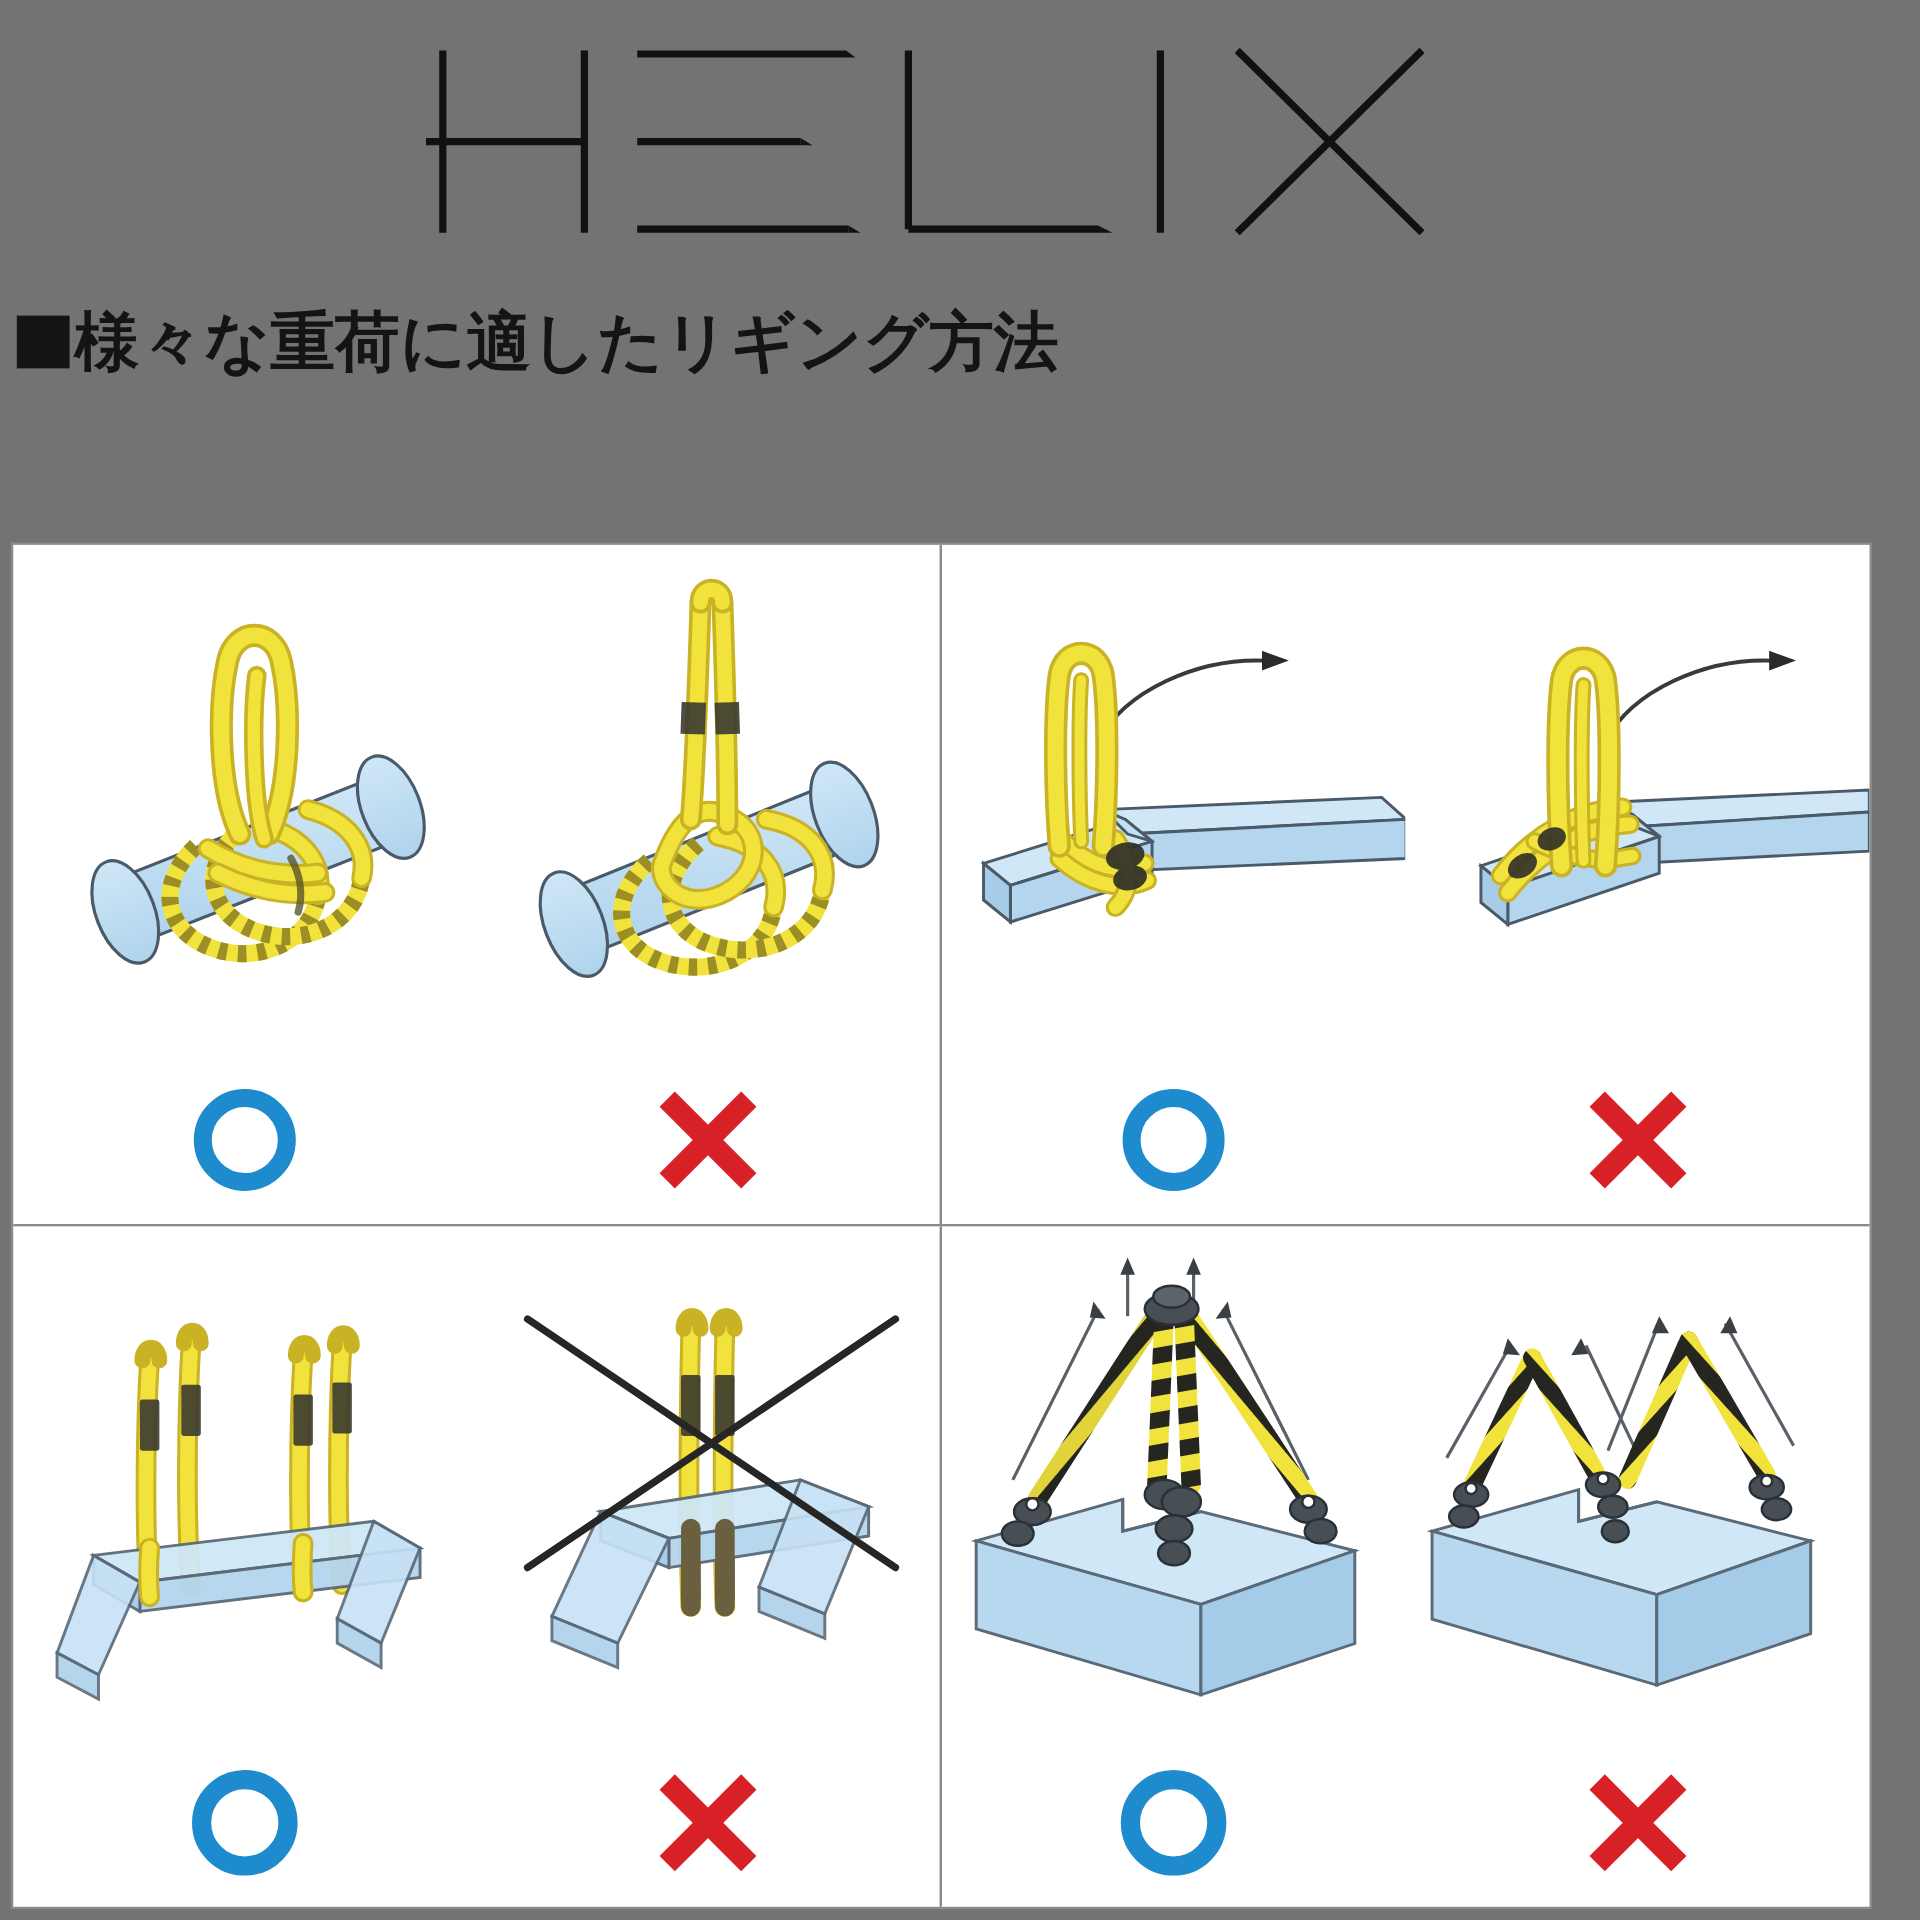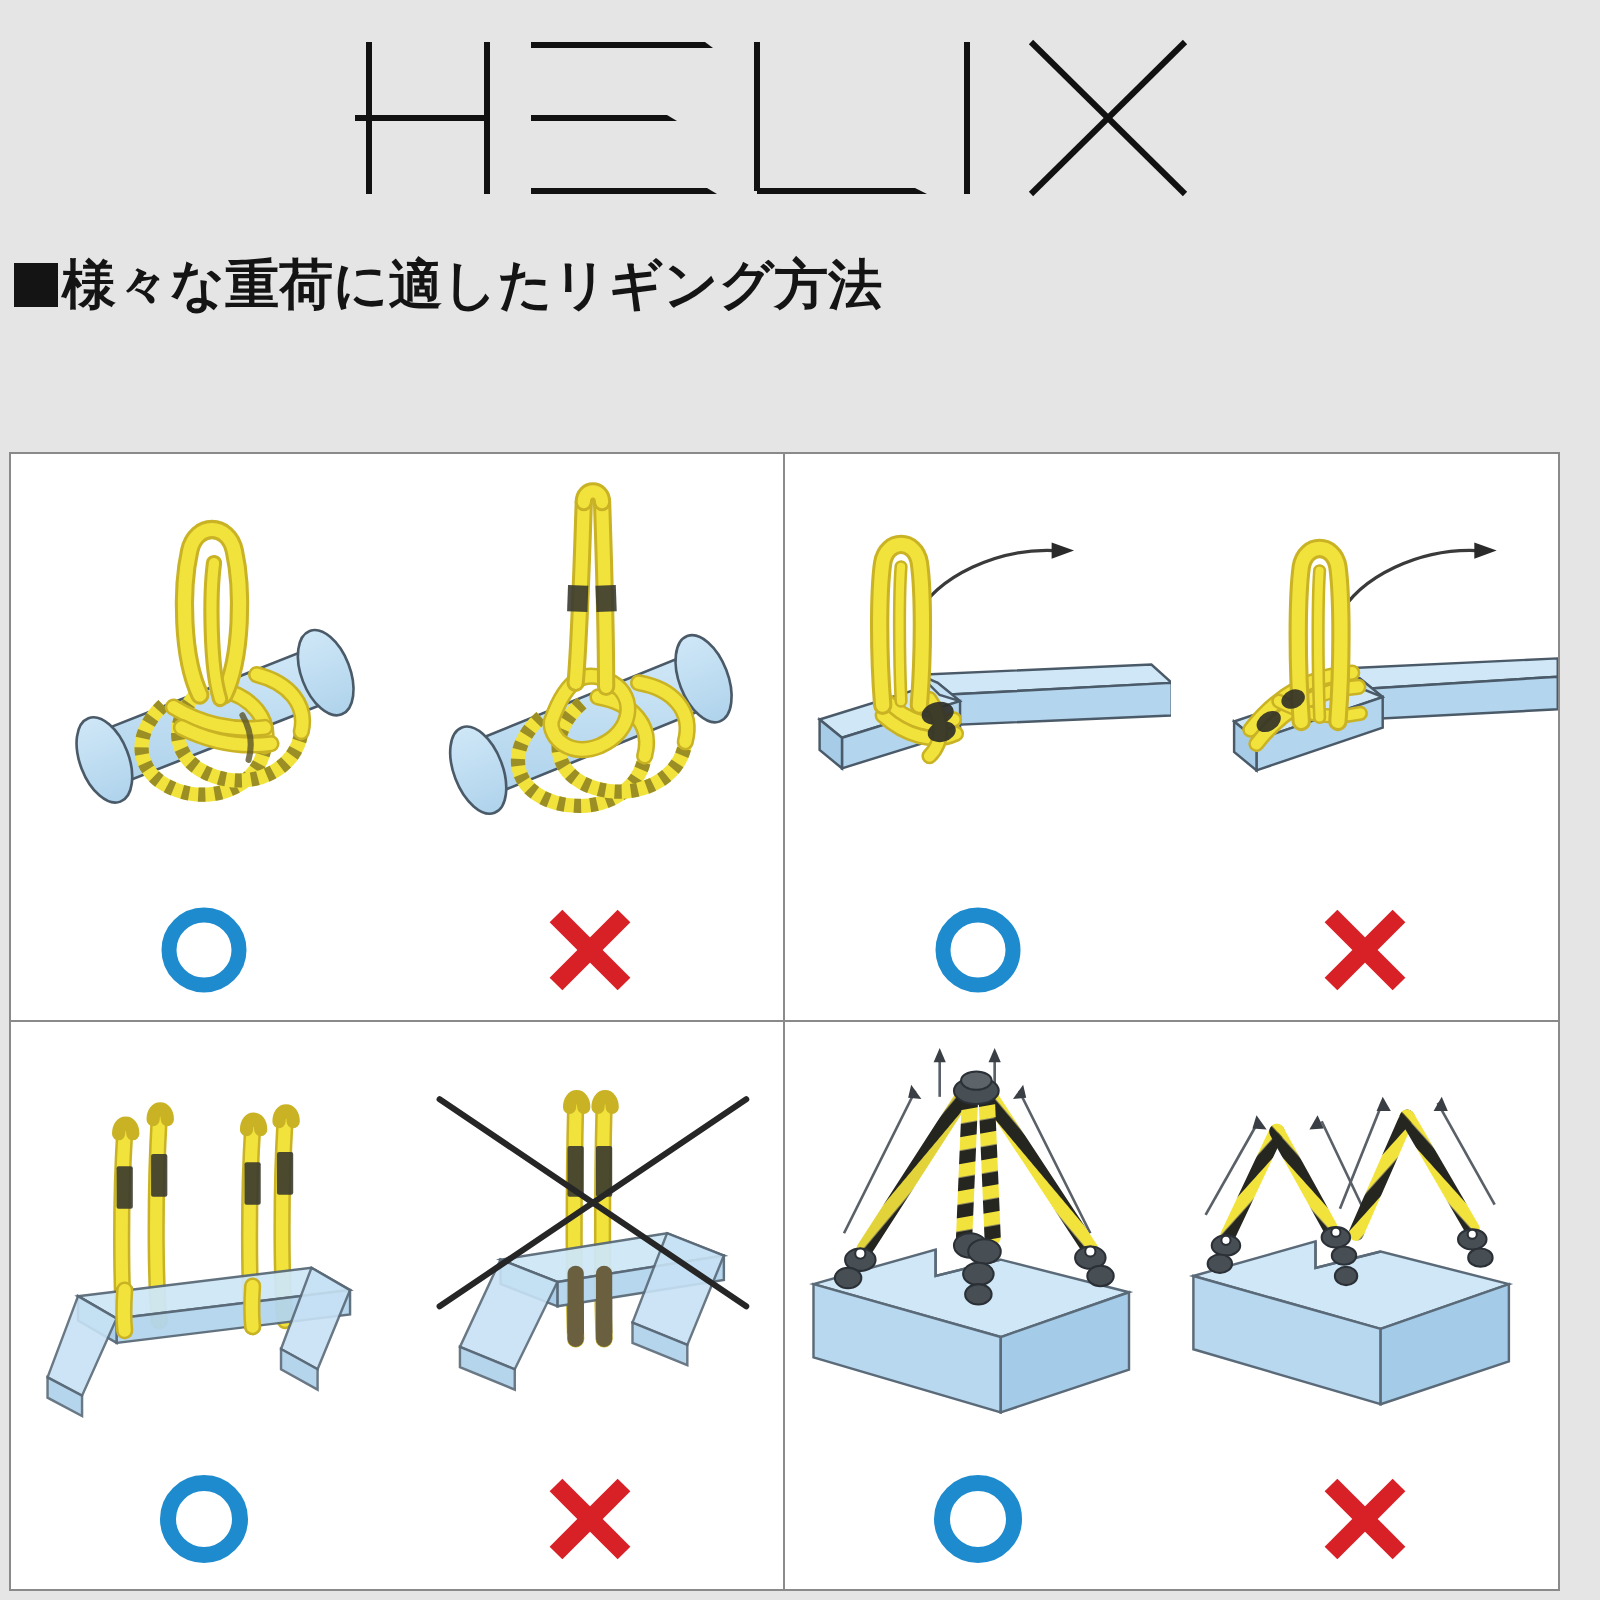--- a/index.html
+++ b/index.html
@@ -1,19 +1,19 @@
 <!DOCTYPE html>
 <html><head>
 <meta charset="utf-8">
 <title>HELIX Rigging Methods</title>
 <style>
   html,body{margin:0;padding:0;background:#ffffff;}
   body{width:1600px;height:1600px;overflow:hidden;
        font-family:"Liberation Sans","DejaVu Sans",sans-serif;color:#111;}
-  .page{position:relative;width:1600px;height:1600px;background:#e5e5e5;}
+  .page{position:relative;width:1600px;height:1600px;background:#737373;}
 
   
   .logo-wrap{position:absolute;left:355px;top:28px;width:860px;height:180px;}
   .logo-wrap svg{display:block;}
 
   
   .heading{position:absolute;left:14px;top:258px;display:flex;align-items:center;}
   .heading .sq{width:44px;height:44px;background:#141414;flex:0 0 auto;margin-right:4px;}
   .heading .txt{font-size:54px;line-height:54px;font-weight:bold;letter-spacing:0px;
         color:#141414;white-space:nowrap;

